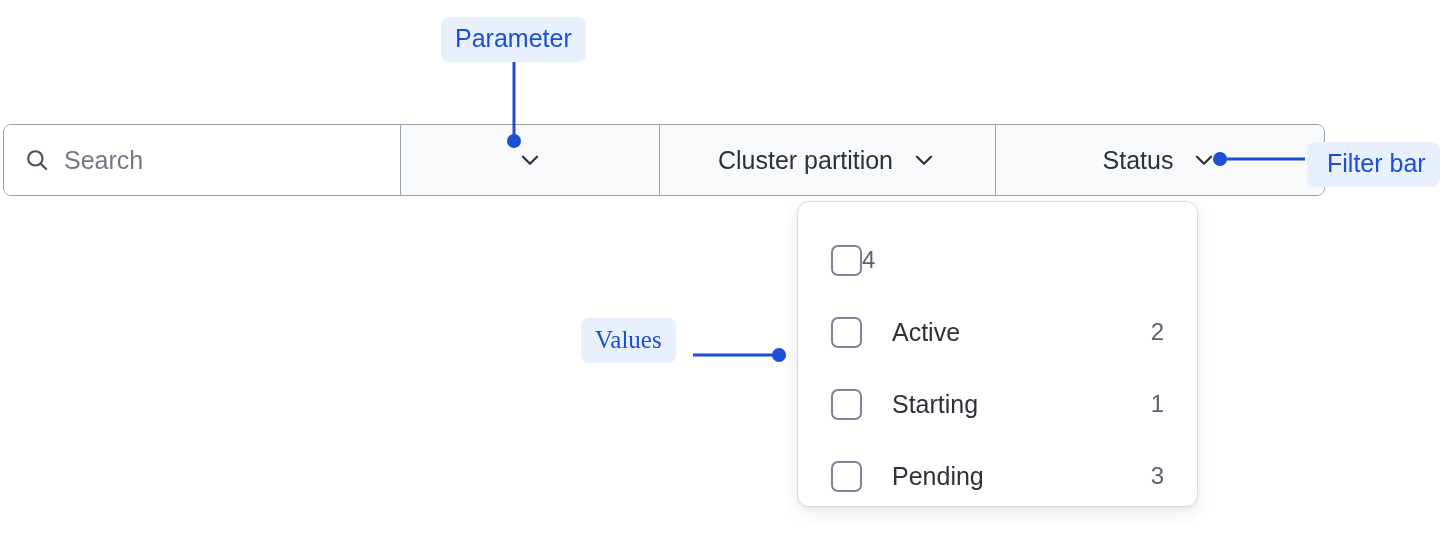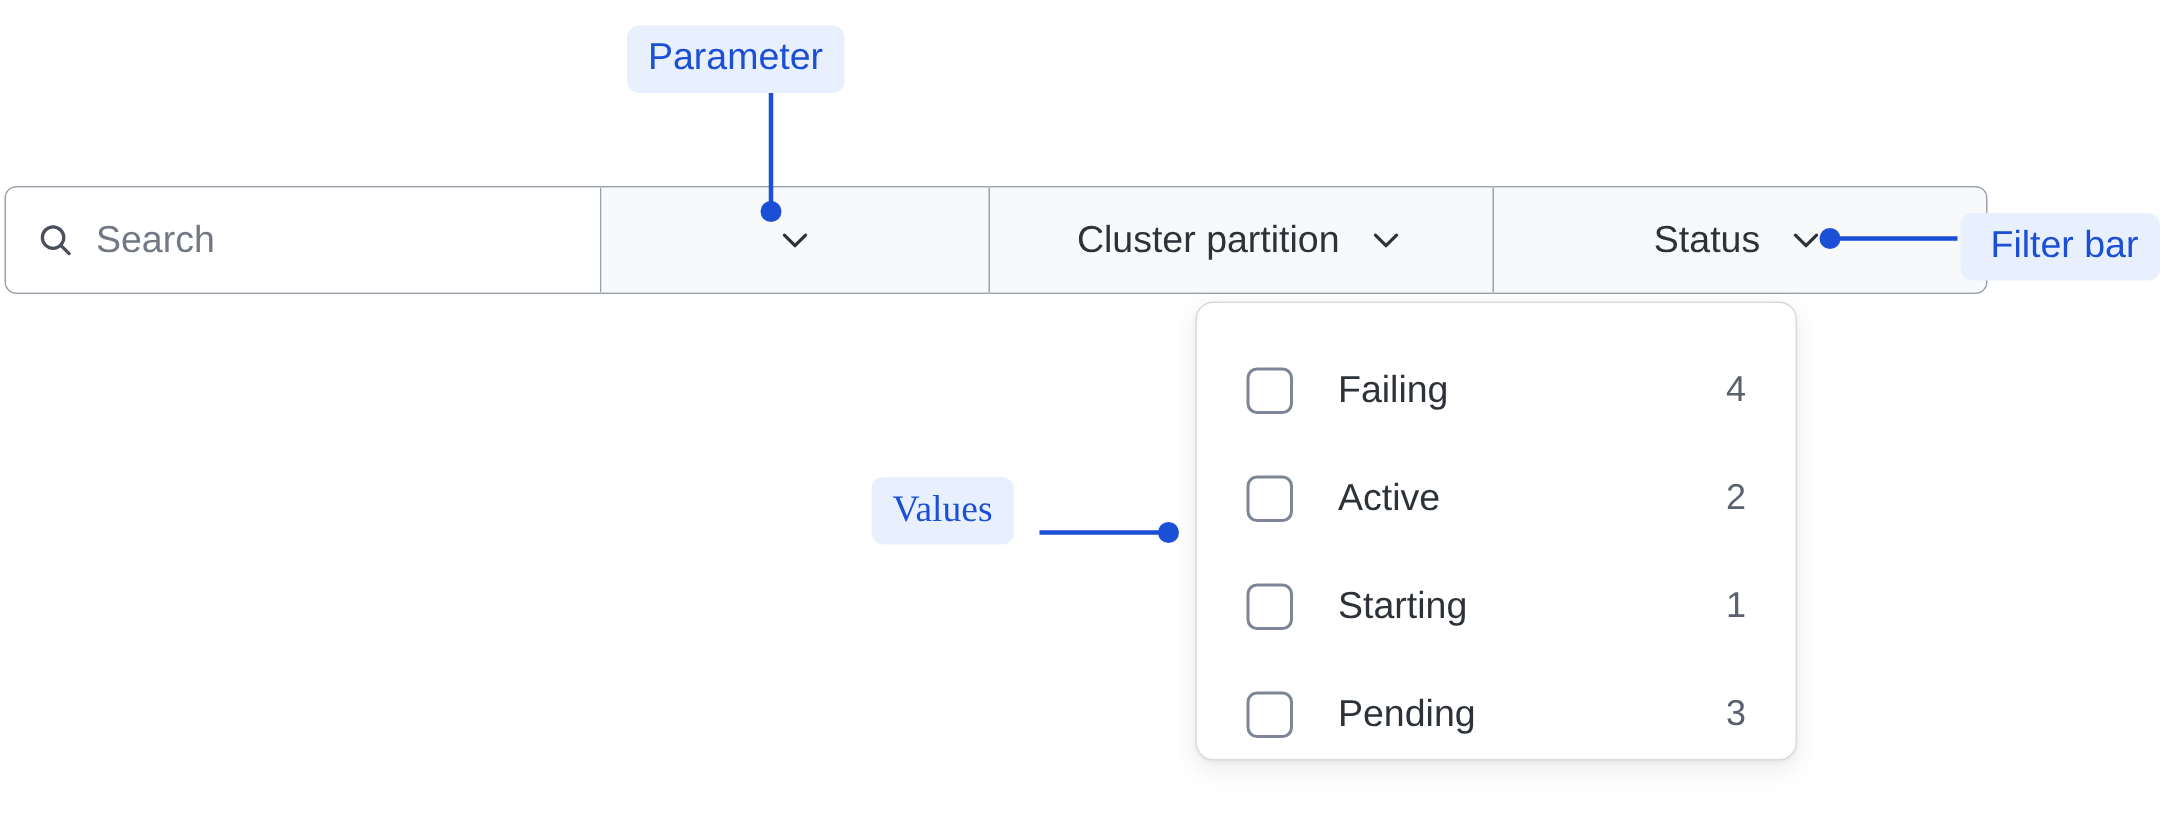--- a/index.html
+++ b/index.html
@@ -138,21 +138,21 @@
   .anno-badge {
     position: absolute;
     background: #e8f0fe;
     color: #1a4fd6;
     border-radius: 8px;
     font-size: 25px;
     line-height: 1;
     padding: 9px 14px 11px 14px;
     white-space: nowrap;
   }
-  #anno-parameter { left: 418px; top: 17px; text-align: center; }
+  #anno-parameter { left: 441px; top: 17px; text-align: center; }
   #anno-values    { left: 581px; top: 318px; font-family: Liberation Serif, serif; }
   #anno-filterbar { left: 1307px; top: 142px; padding-left: 20px; }
 
   .anno-svg {
     position: absolute;
     left: 0; top: 0;
     width: 1448px;
     height: 550px;
     pointer-events: none;
     overflow: visible;
@@ -197,21 +197,20 @@
         <polyline points="5.5,9 12,15.5 18.5,9"></polyline>
       </svg>
     </span>
   </div>
 </div>
 
 <div id="status-dropdown">
 
   <div class="dd-option">
     <span class="dd-check"></span>
-    <span class="dd-label">Failing</span>
     <span class="dd-count">4</span>
   </div>
 
   <div class="dd-option">
     <span class="dd-check"></span>
     <span class="dd-label">Active</span>
     <span class="dd-count">2</span>
   </div>
 
   <div class="dd-option">

